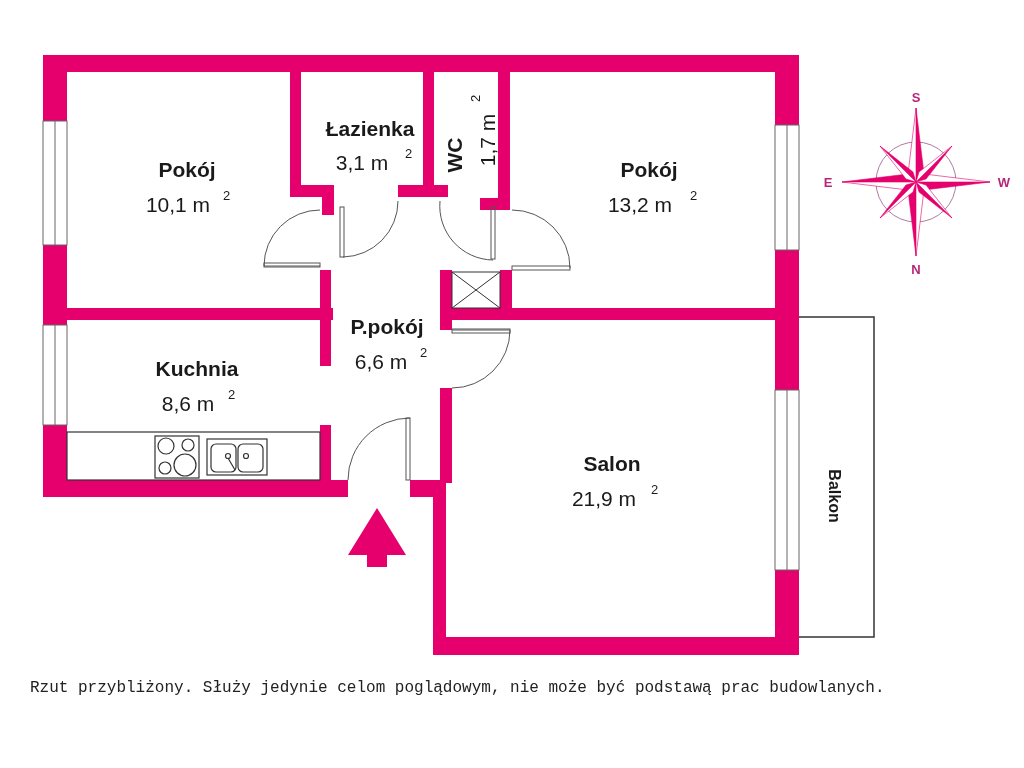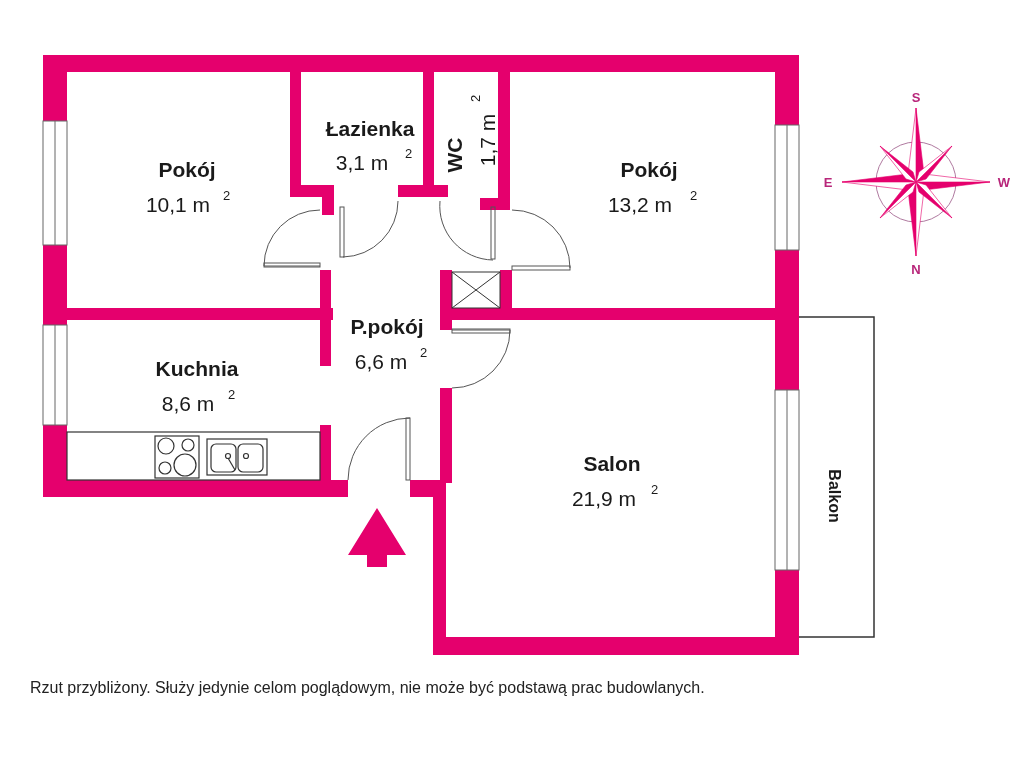--- a/index.html
+++ b/index.html
@@ -4,21 +4,21 @@
 <style>
   html, body { margin: 0; padding: 0; background: #ffffff; }
   body { width: 1024px; height: 768px; position: relative; overflow: hidden;
          font-family: "Liberation Sans", "DejaVu Sans", sans-serif; }
   #plan { position: absolute; left: 0; top: 0; }
   .room-name { font-weight: bold; font-size: 21px; fill: #1a1a1a; }
   .room-area { font-size: 21px; fill: #1a1a1a; }
   .sup { font-size: 13px; fill: #1a1a1a; }
   .compass-lbl { font-weight: bold; font-size: 13px; }
   .caption { position: absolute; left: 30px; top: 679px; font-size: 16px; color: #222;
-             font-family: Liberation Sans, sans-serif; }
+             font-family: Liberation Mono, monospace; }
 </style>
 </head>
 <body>
 
 <svg id="plan" width="1024" height="768" viewBox="0 0 1024 768" xmlns="http://www.w3.org/2000/svg">
 
   <rect x="798" y="317" width="76" height="320" fill="none" stroke="#333" stroke-width="1.5"></rect>
 
   <g fill="#e5006d">
 

